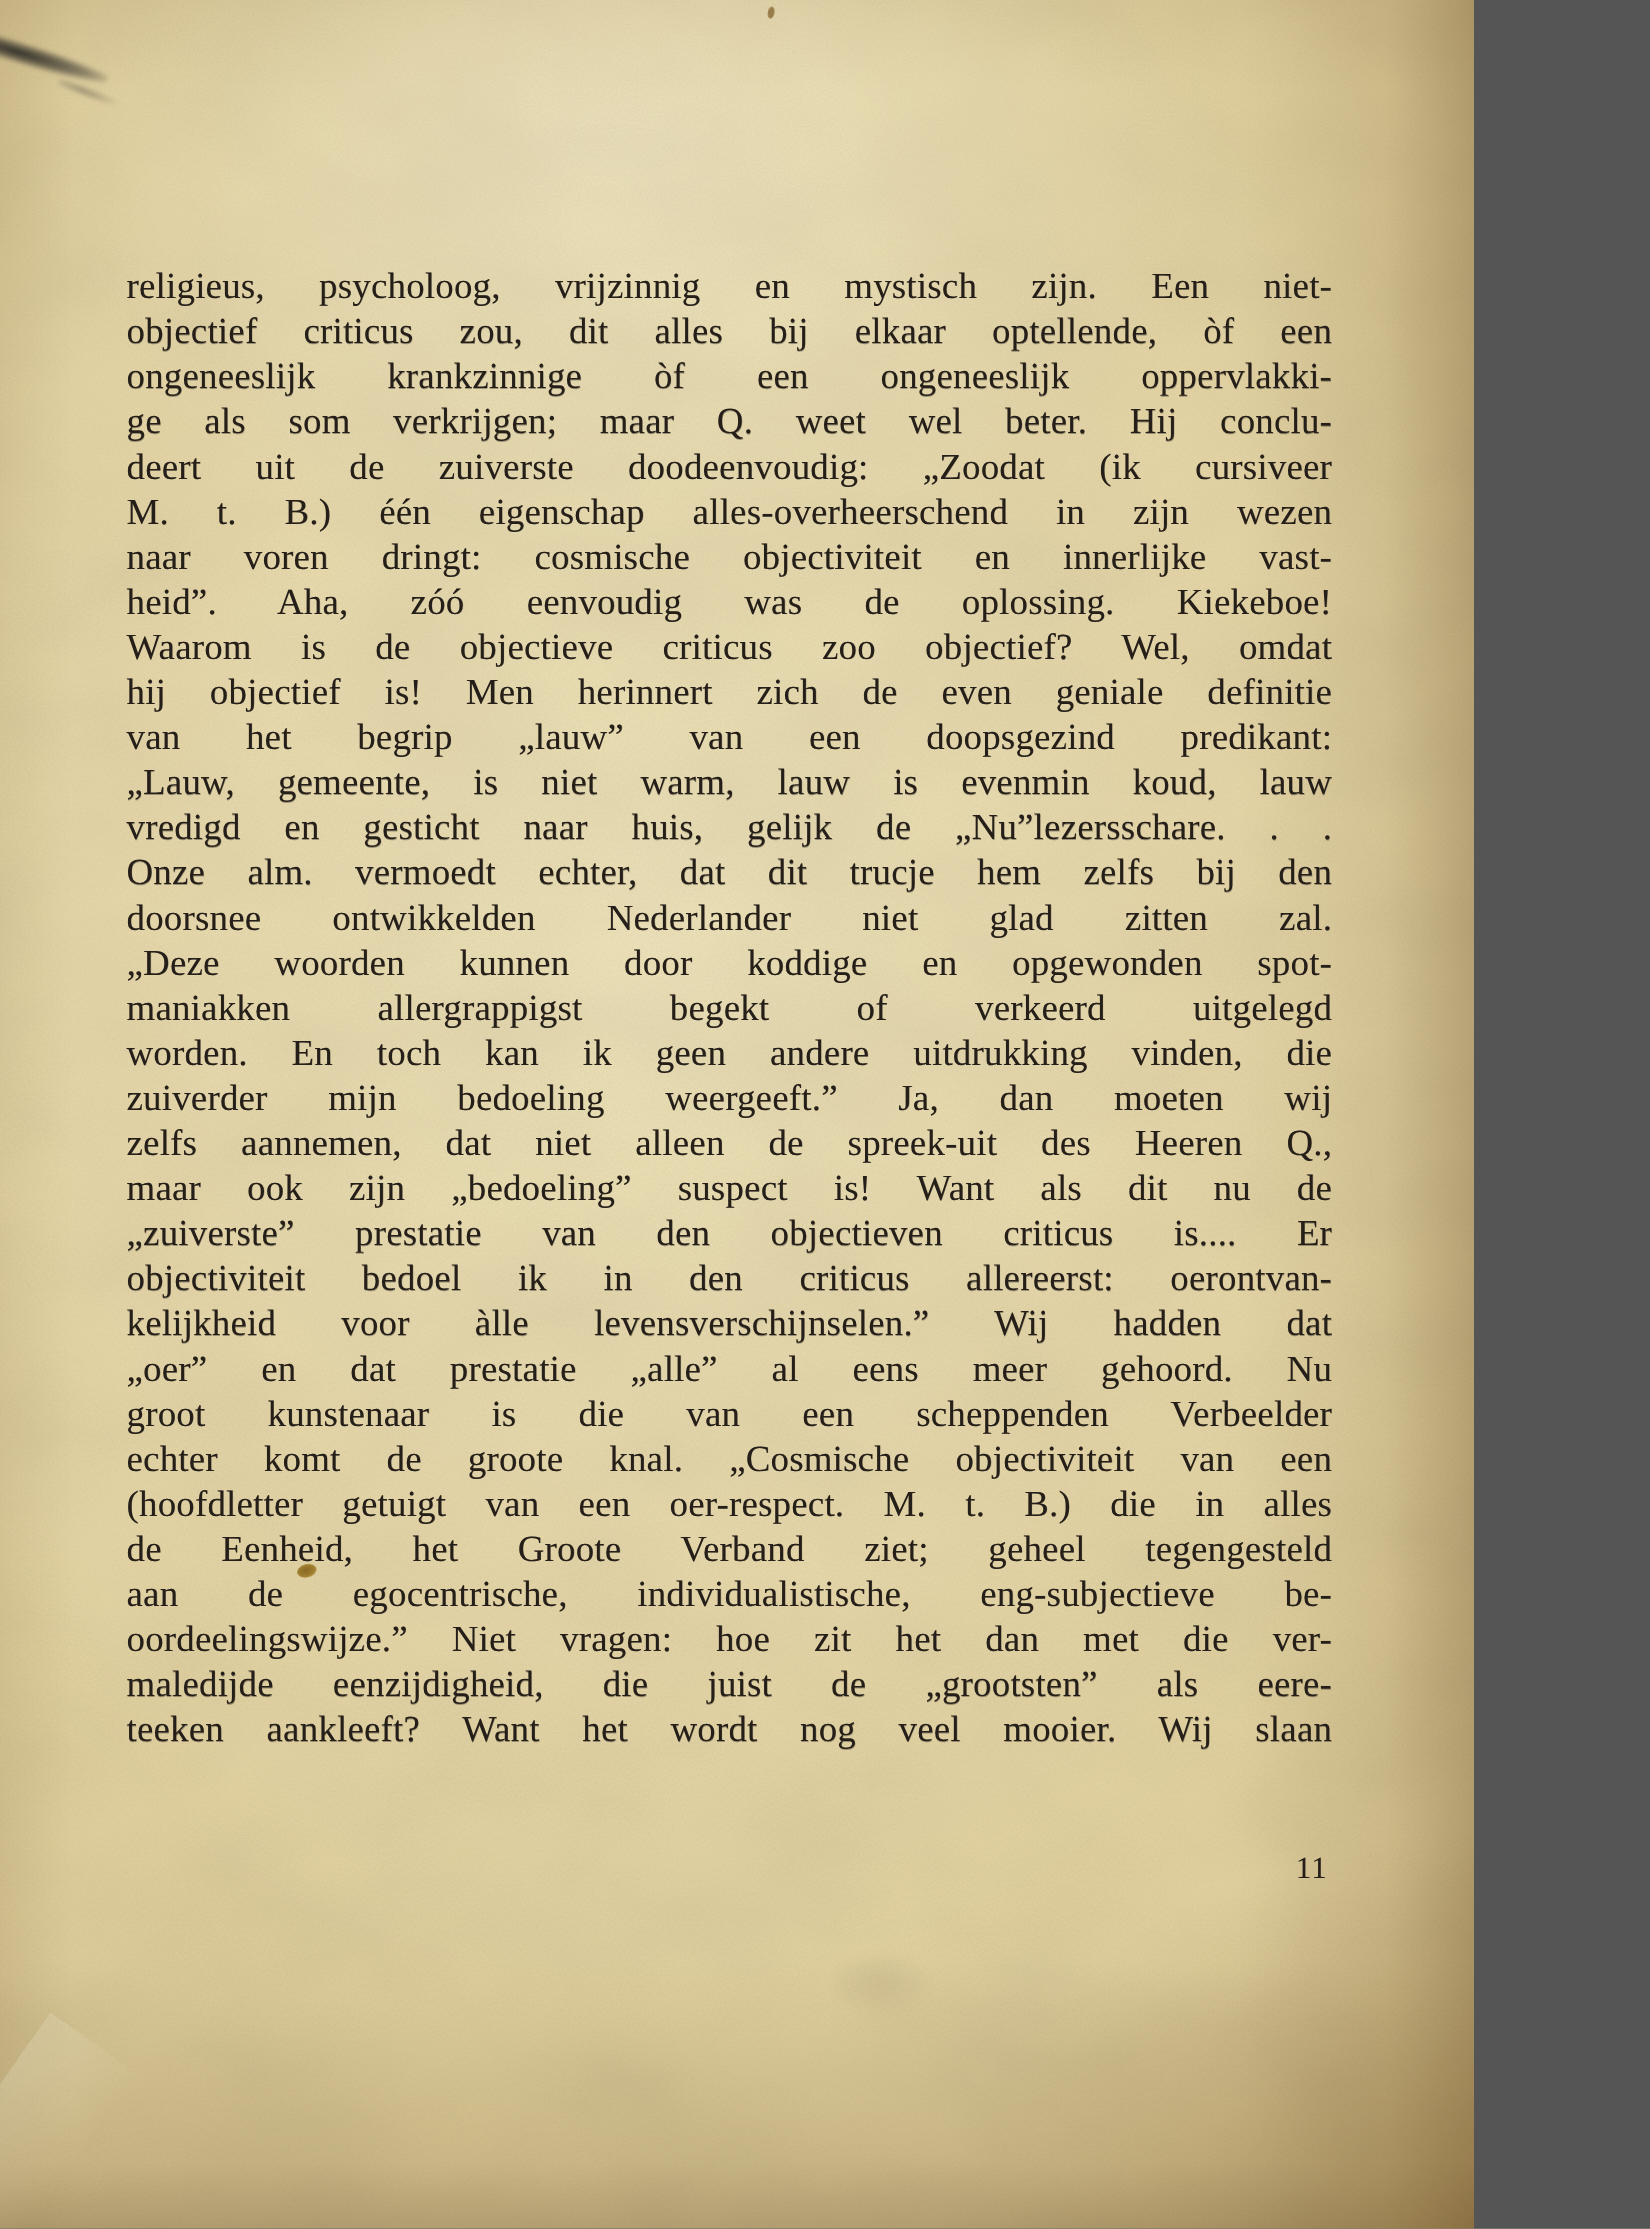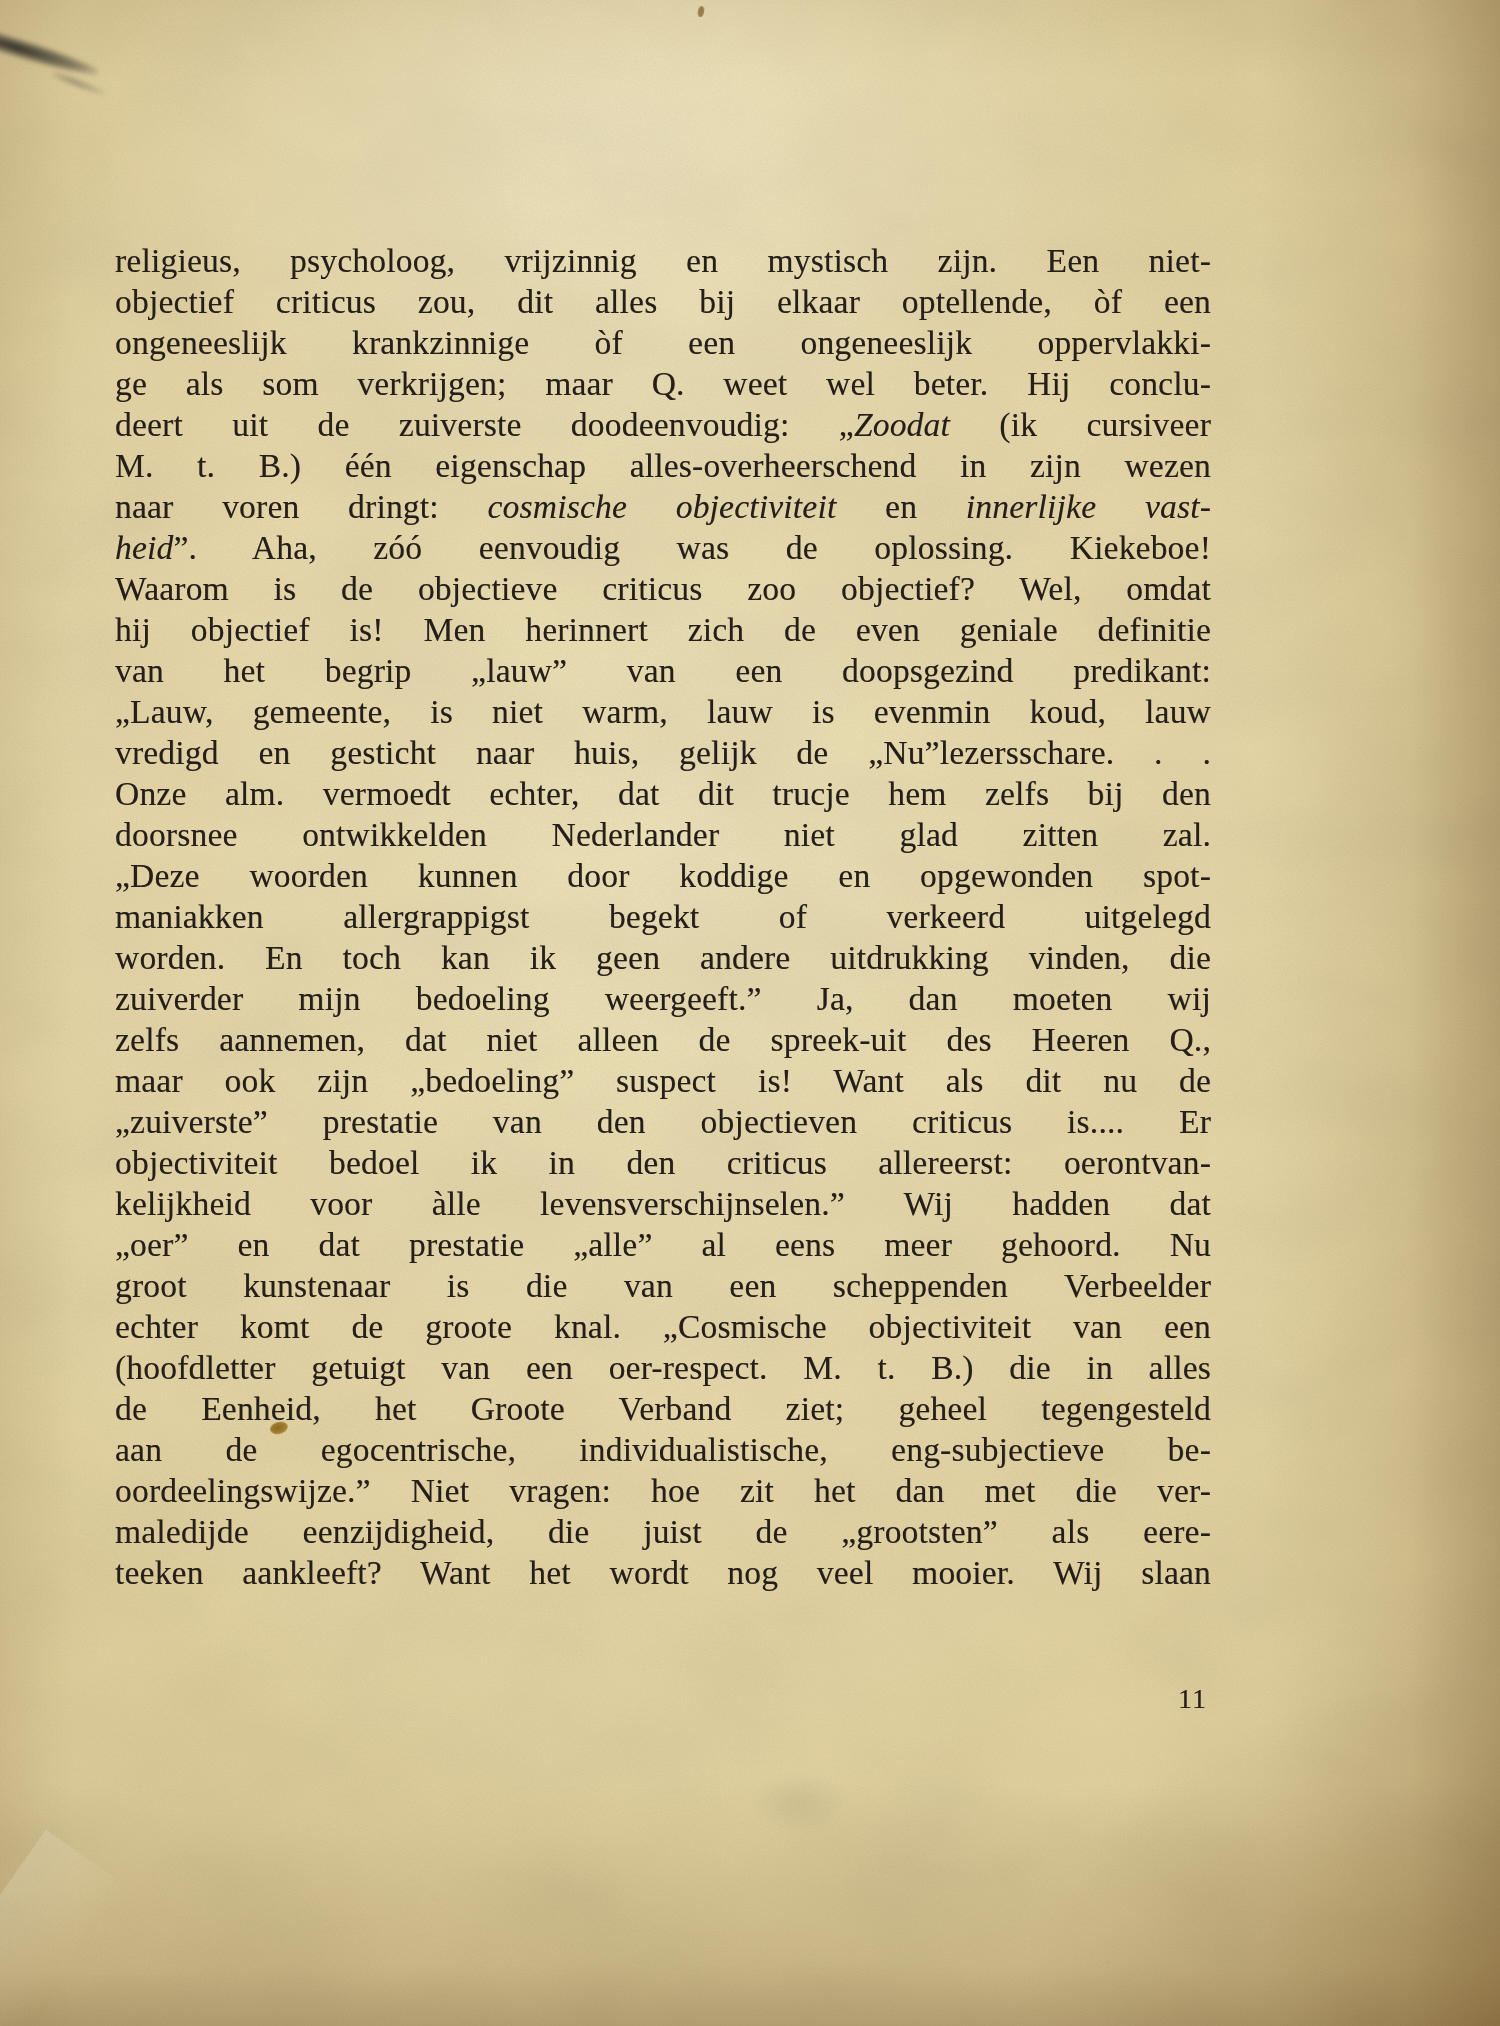--- a/index.html
+++ b/index.html
@@ -1,18 +1,18 @@
 <!DOCTYPE html>
 <html style="--paper: #e8d7a4; --ink: #27201a;"><head>
 <meta charset="utf-8">
 <style>
   html, body { margin: 0; padding: 0; background: #555; }
   #scan {
     position: relative;
-    width: 1500px;
+    width: 1340px;
     height: 2026px;
     overflow: hidden;
     font-family: "Liberation Serif", "DejaVu Serif", serif;
     background:
       radial-gradient(ellipse 850px 600px at 42% 6%, rgba(255,250,225,0.40), rgba(255,250,225,0) 65%),
       radial-gradient(ellipse 1150px 1350px at 44% 42%, rgba(253,246,214,0.50), rgba(253,246,214,0) 72%),
       radial-gradient(ellipse 700px 500px at 100% 100%, rgba(120,85,35,0.30), rgba(120,85,35,0) 70%),
       linear-gradient(to right, rgba(120,90,40,0.10) 0%, rgba(120,90,40,0) 5%, rgba(120,90,40,0) 84%, rgba(125,92,40,0.14) 94%, rgba(105,75,30,0.34) 100%),
       linear-gradient(to bottom, rgba(120,90,40,0.07) 0%, rgba(120,90,40,0) 4%, rgba(120,90,40,0) 88%, rgba(115,85,38,0.16) 97%, rgba(95,68,28,0.30) 100%),
       radial-gradient(ellipse 1400px 1600px at 50% 44%, rgba(0,0,0,0) 55%, rgba(140,105,50,0.16) 100%),
@@ -26,21 +26,21 @@
     color: var(--ink, #27201a);
     font-size: 33.5px;
     line-height: 41px;
     letter-spacing: 0.2px;
     word-spacing: 1px;
     text-shadow: 0.3px 0.3px 0 rgba(40,33,26,0.38);
     z-index: 4;
   }
   .line { text-align: justify; text-align-last: justify; white-space: nowrap; }
   .line span { white-space: normal; }
-  .it { font-style: italic; }
+  .it { }
   #page-number {
     position: absolute;
     left: 115px;
     top: 1678px;
     width: 1092px;
     text-align: right;
     color: var(--ink, #27201a);
     font-size: 28px;
     line-height: 41px;
     letter-spacing: 1px;

